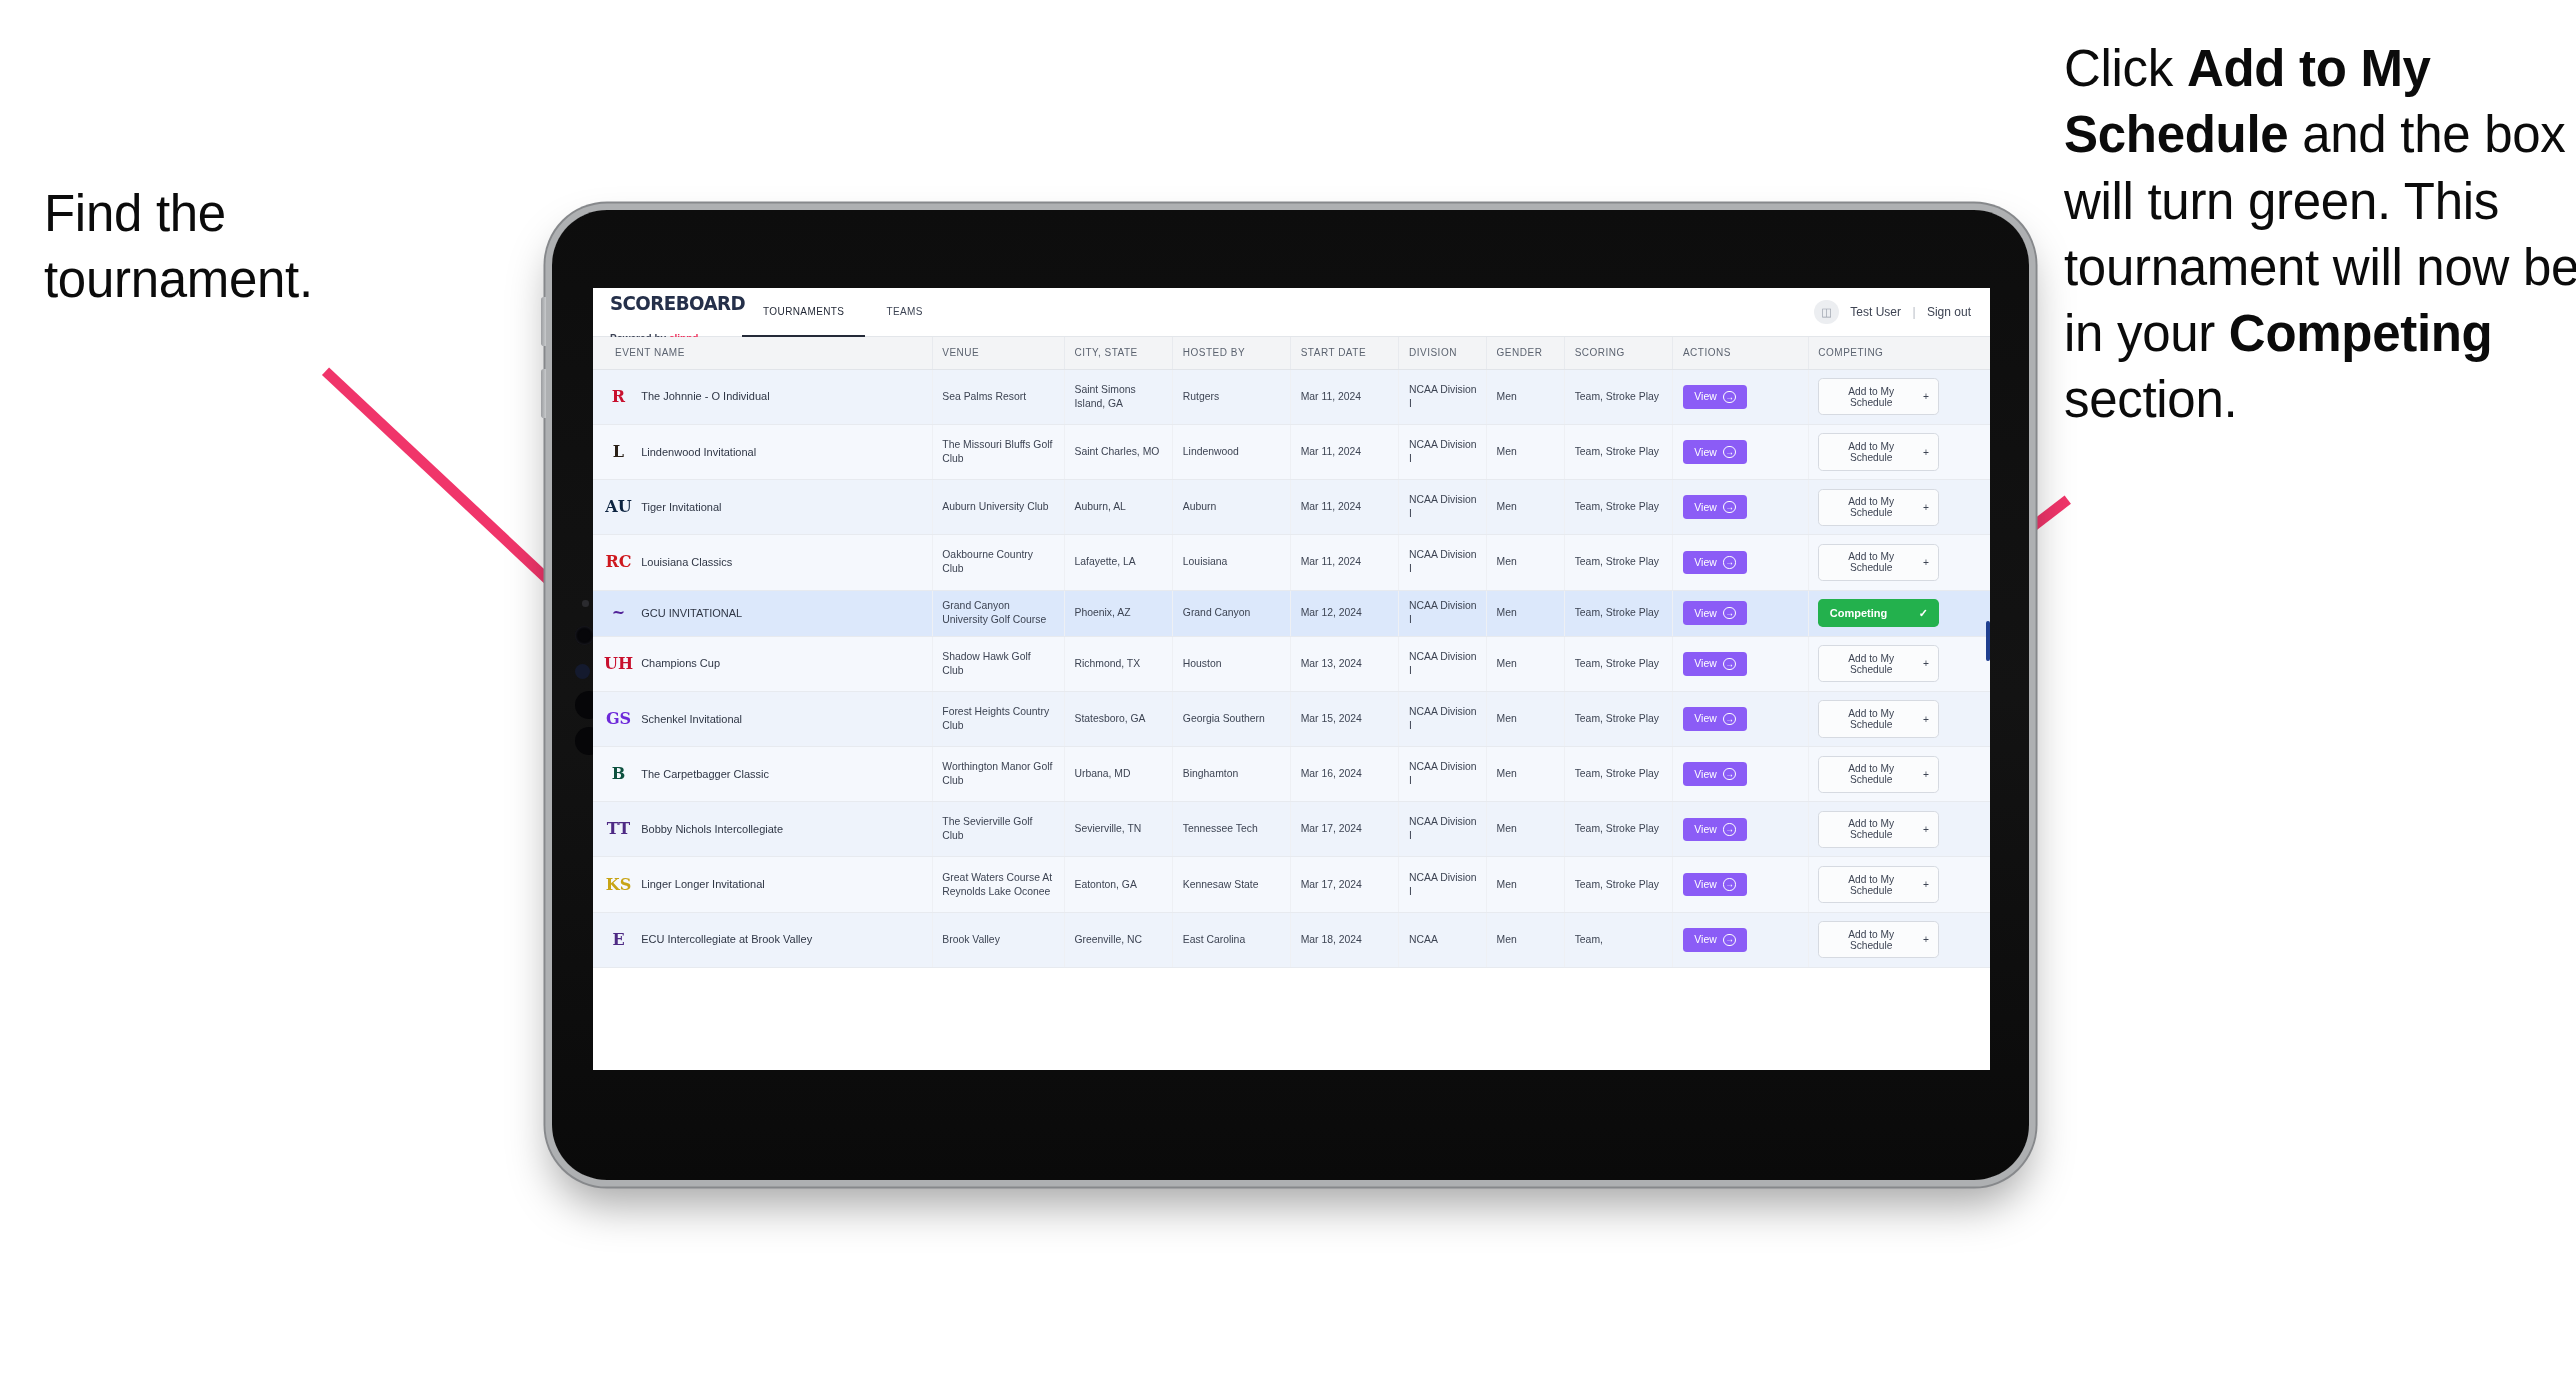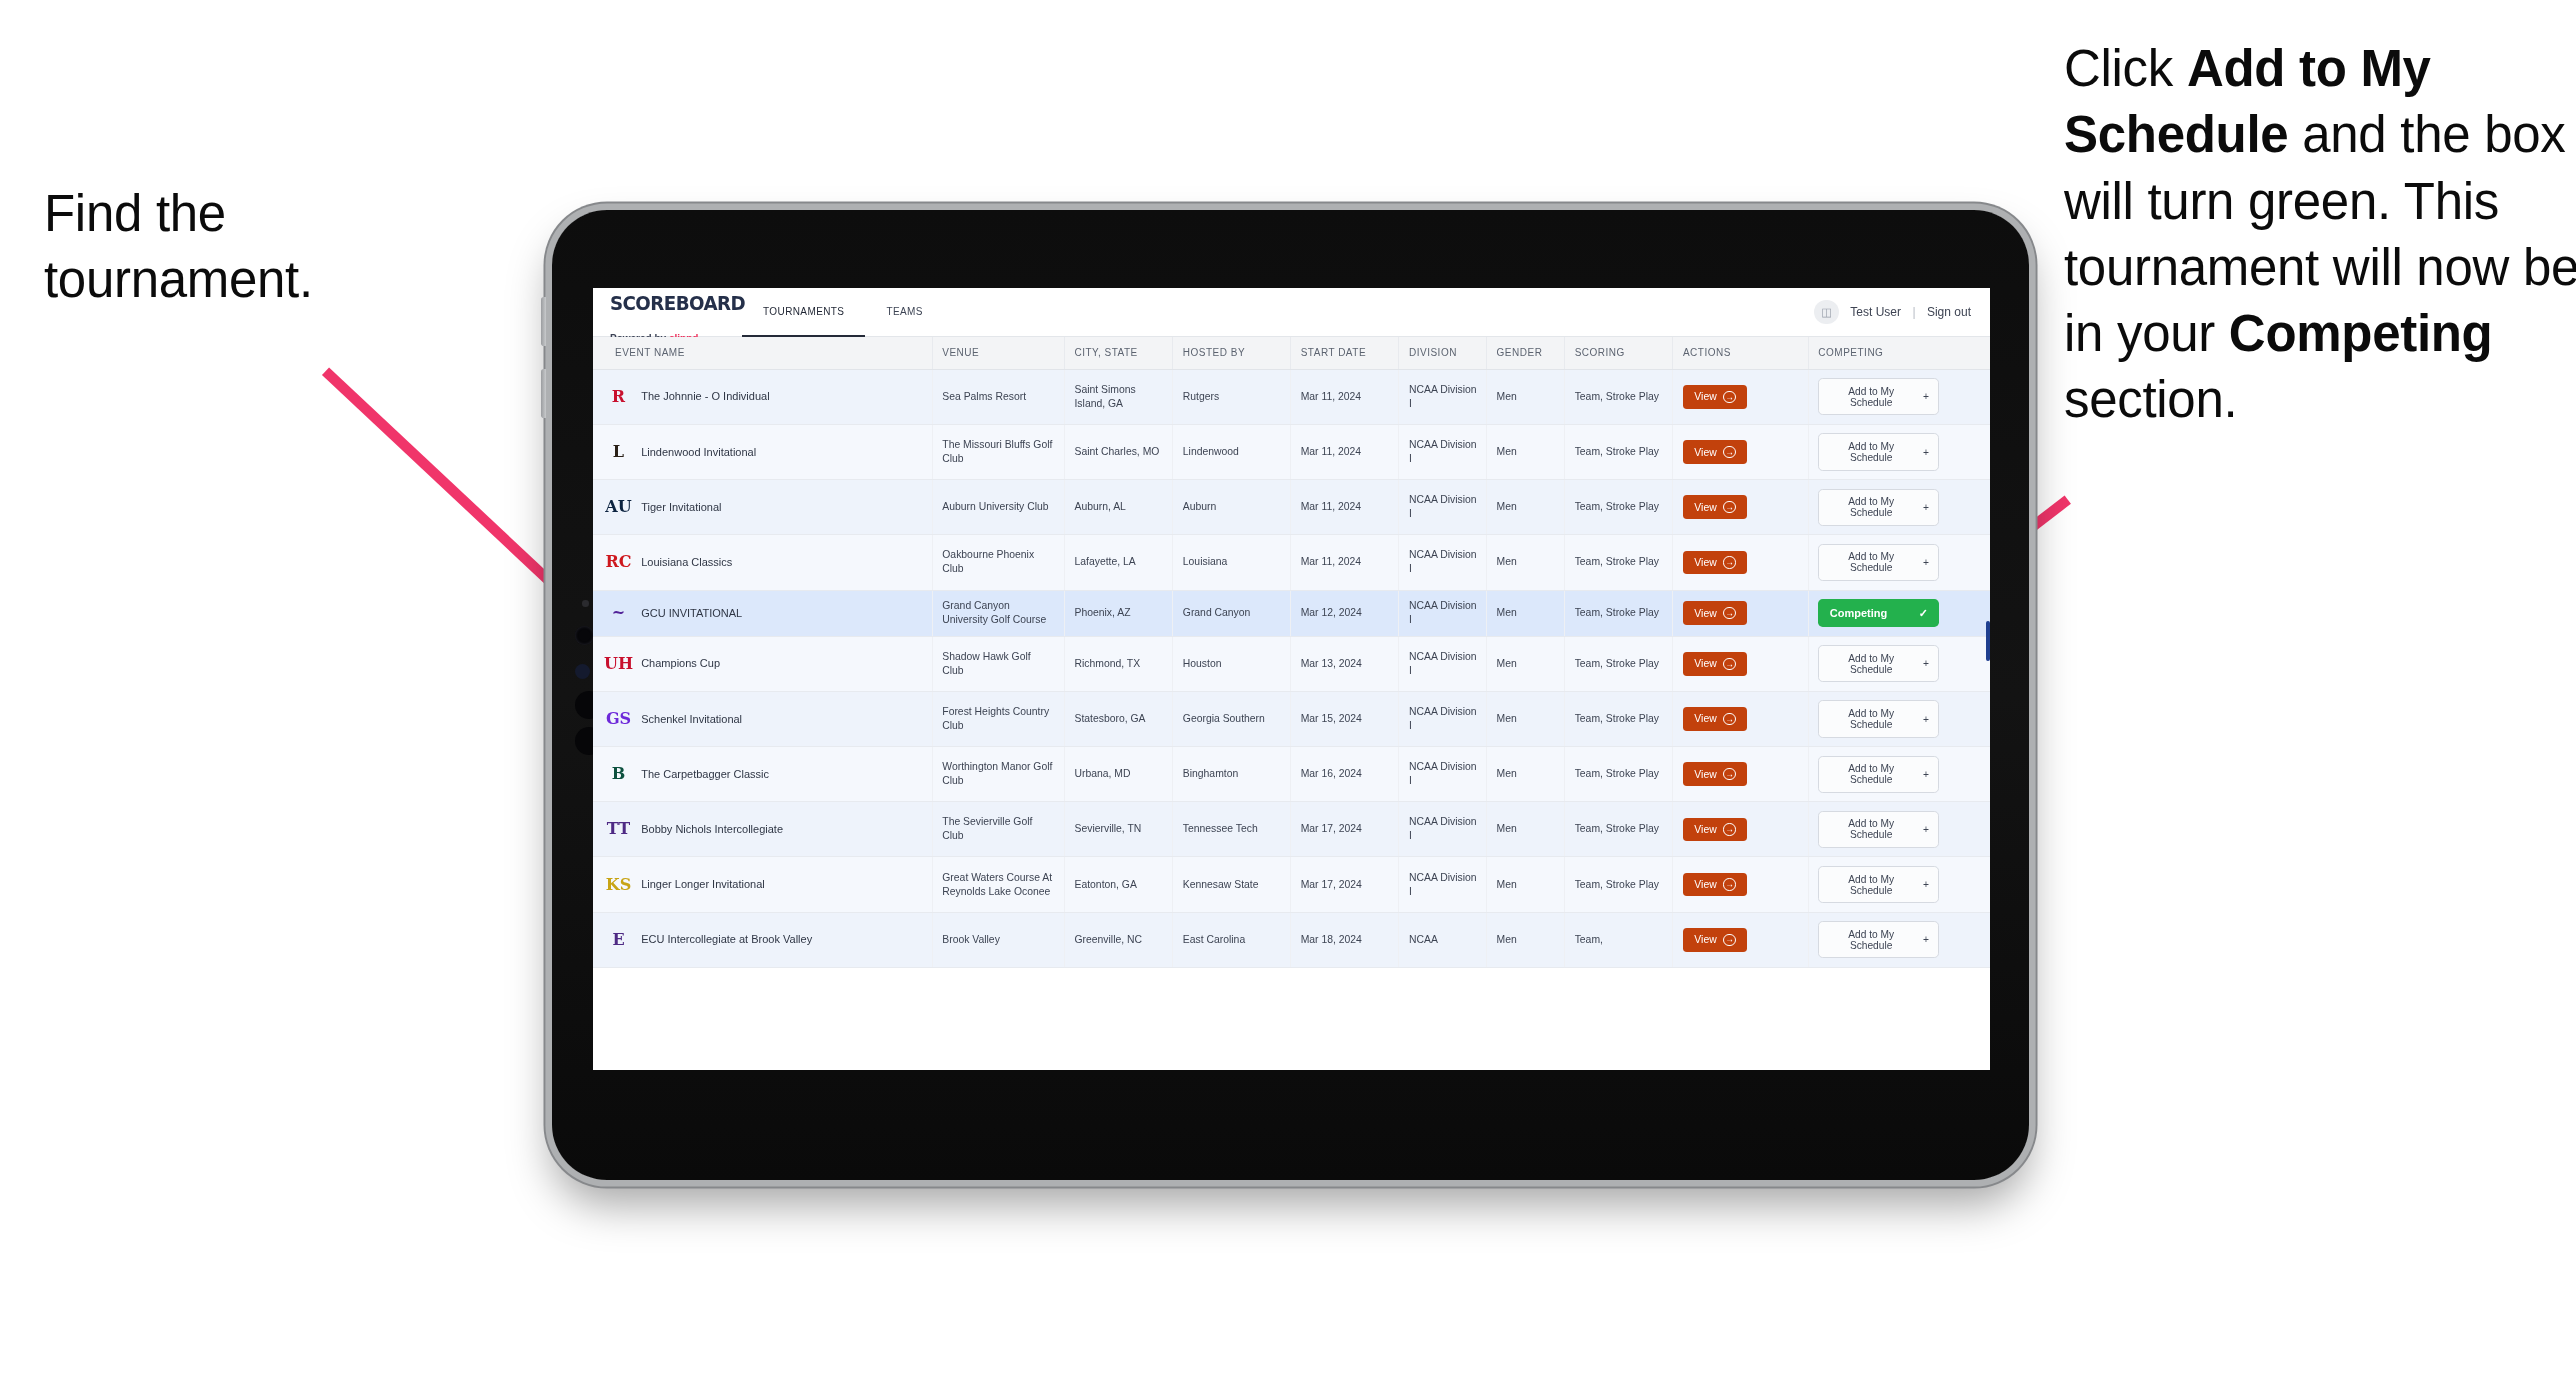--- a/index.html
+++ b/index.html
@@ -146,21 +146,21 @@
   .event-name { font-size: 11px; color: #2f3645; }
   .logo {
     width: 24.6px; height: 23px; flex: 0 0 24.6px;
     display: flex; align-items: center; justify-content: center;
     font-weight: 800; font-size: 16px; line-height:1;
     font-family: "DejaVu Serif", serif;
   }
 
   .btn-view {
     display: inline-flex; align-items: center; gap: 6.6px;
-    background: #c2410c; color: #fff;
+    background: #8b5cf6; color: #fff;
     border-radius: 3.8px; padding: 5.7px 11.4px;
     font-size: 10.4px; cursor: pointer;
     border: none;
     font-family: "Liberation Sans", sans-serif;
   }
   .btn-view .circ {
     width: 12.3px; height: 12.3px; border-radius: 50%;
     border: 1.2px solid #fff;
     display:flex; align-items:center; justify-content:center;
     font-size: 8.5px; line-height: 1;
@@ -337,21 +337,21 @@
                   </button>
                 </td>
               </tr>
               <tr class="alt">
                 <td style="padding: 8.5px 9.5px 8.5px 0px;">
                   <div class="event-cell">
                     <div class="logo" style="color: rgb(206, 24, 30);">RC</div>
                     <span class="event-name">Louisiana Classics</span>
                   </div>
                 </td>
-                <td>Oakbourne Phoenix Club</td>
+                <td>Oakbourne Country Club</td>
                 <td>Lafayette, LA</td>
                 <td>Louisiana</td>
                 <td>Mar 11, 2024</td>
                 <td>NCAA Division I</td>
                 <td>Men</td>
                 <td>Team, Stroke Play</td>
                 <td><button class="btn-view">
                     <span>View</span>
                     <span class="circ">→</span>
                   </button></td>

